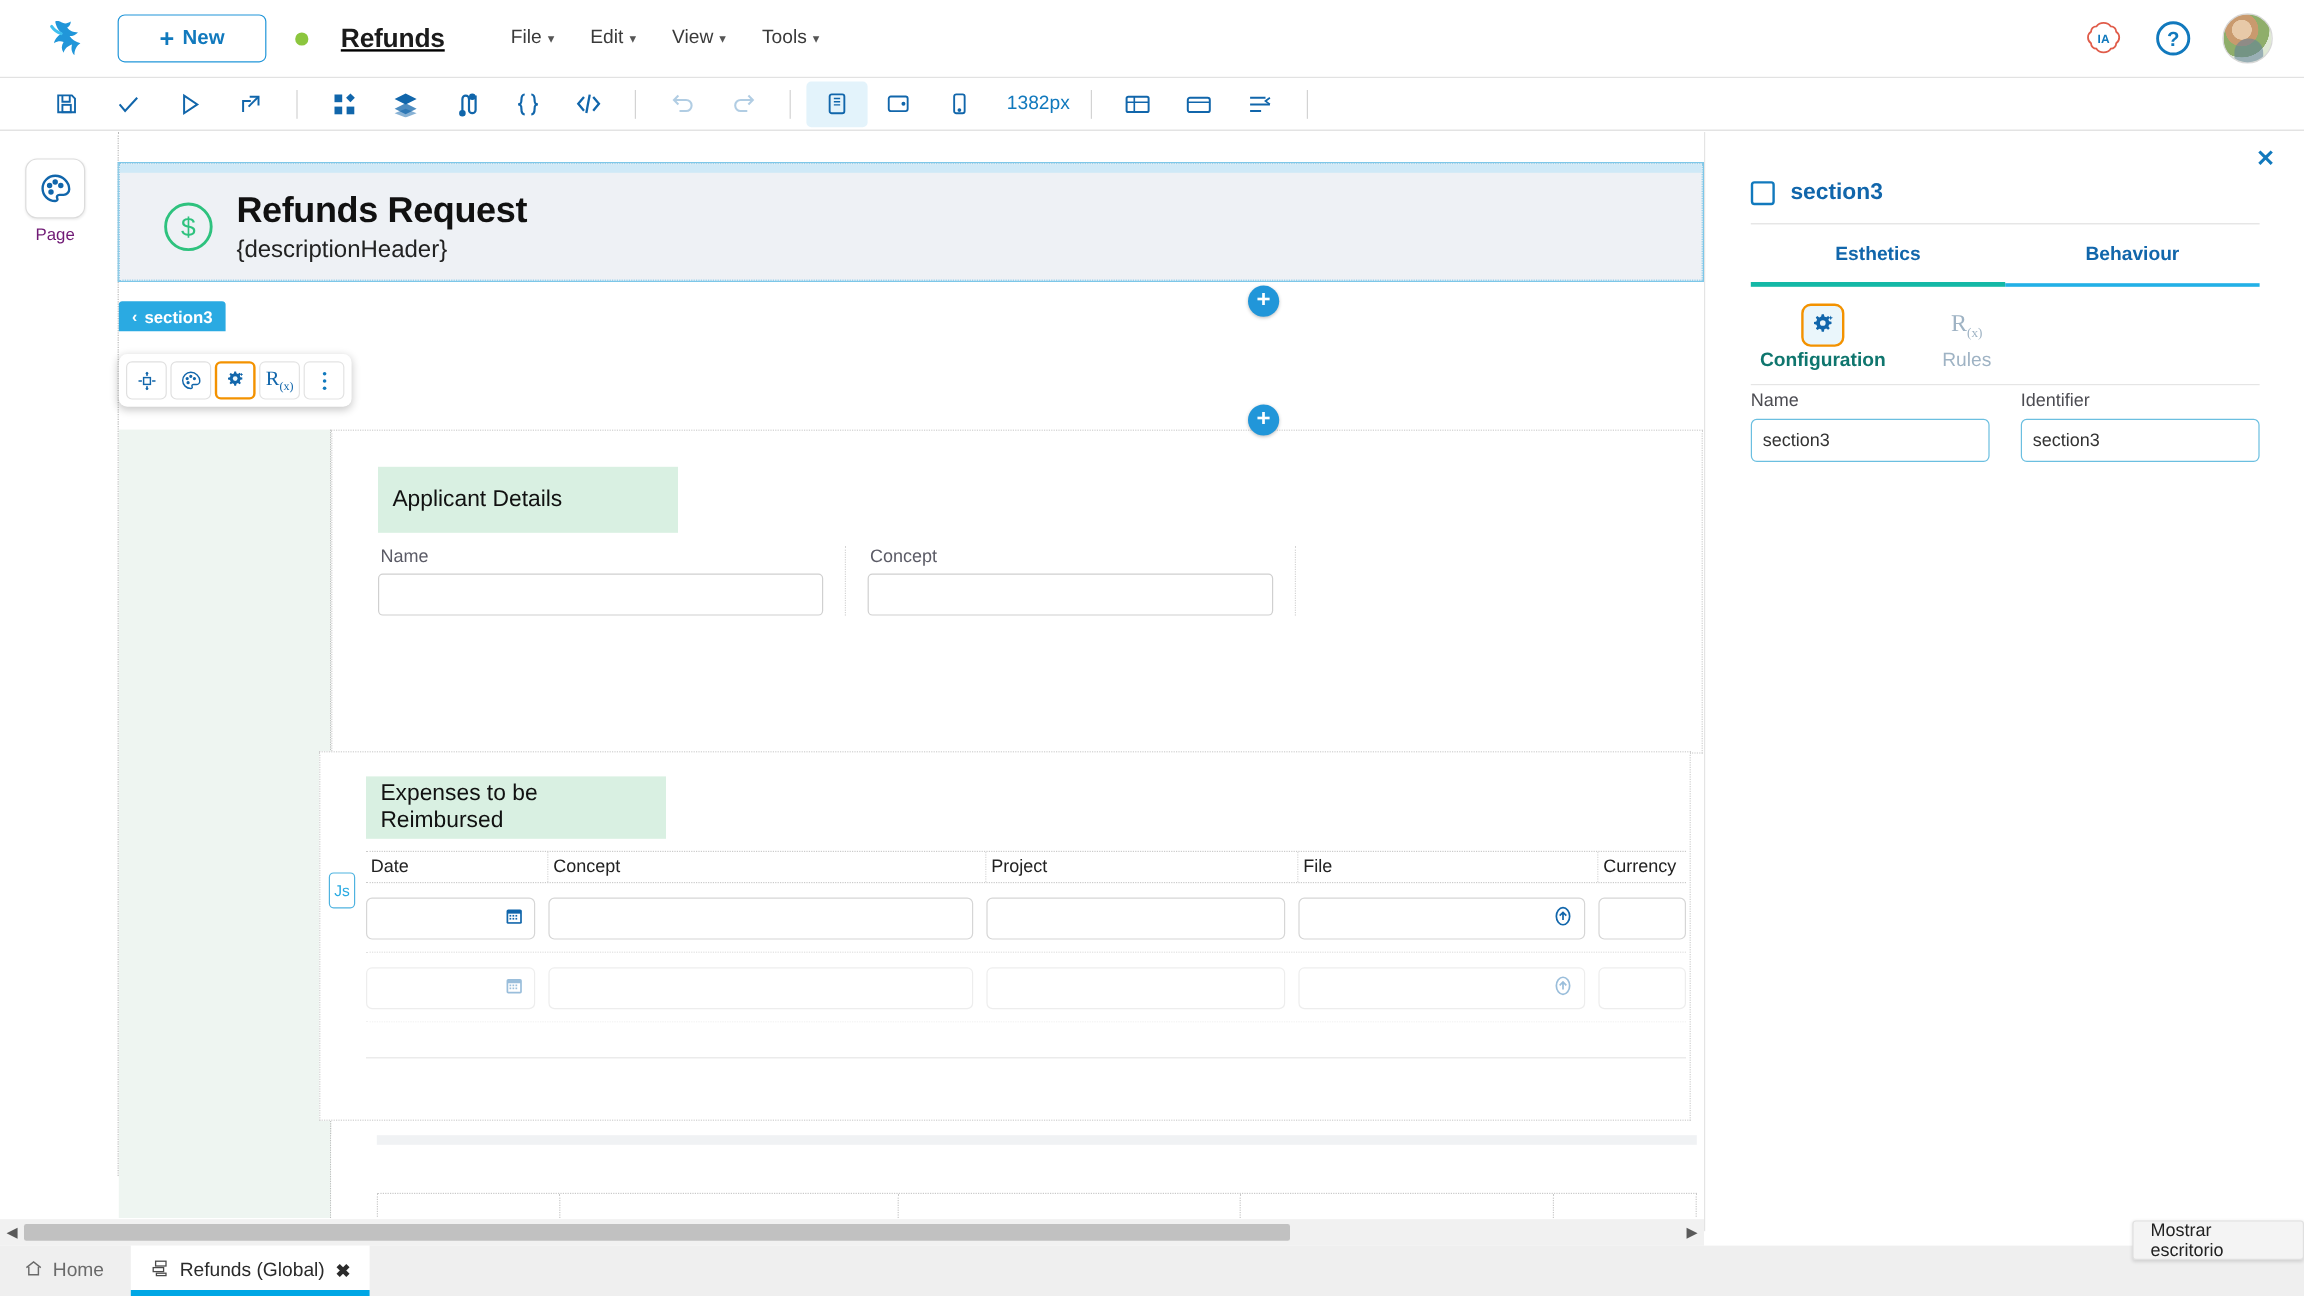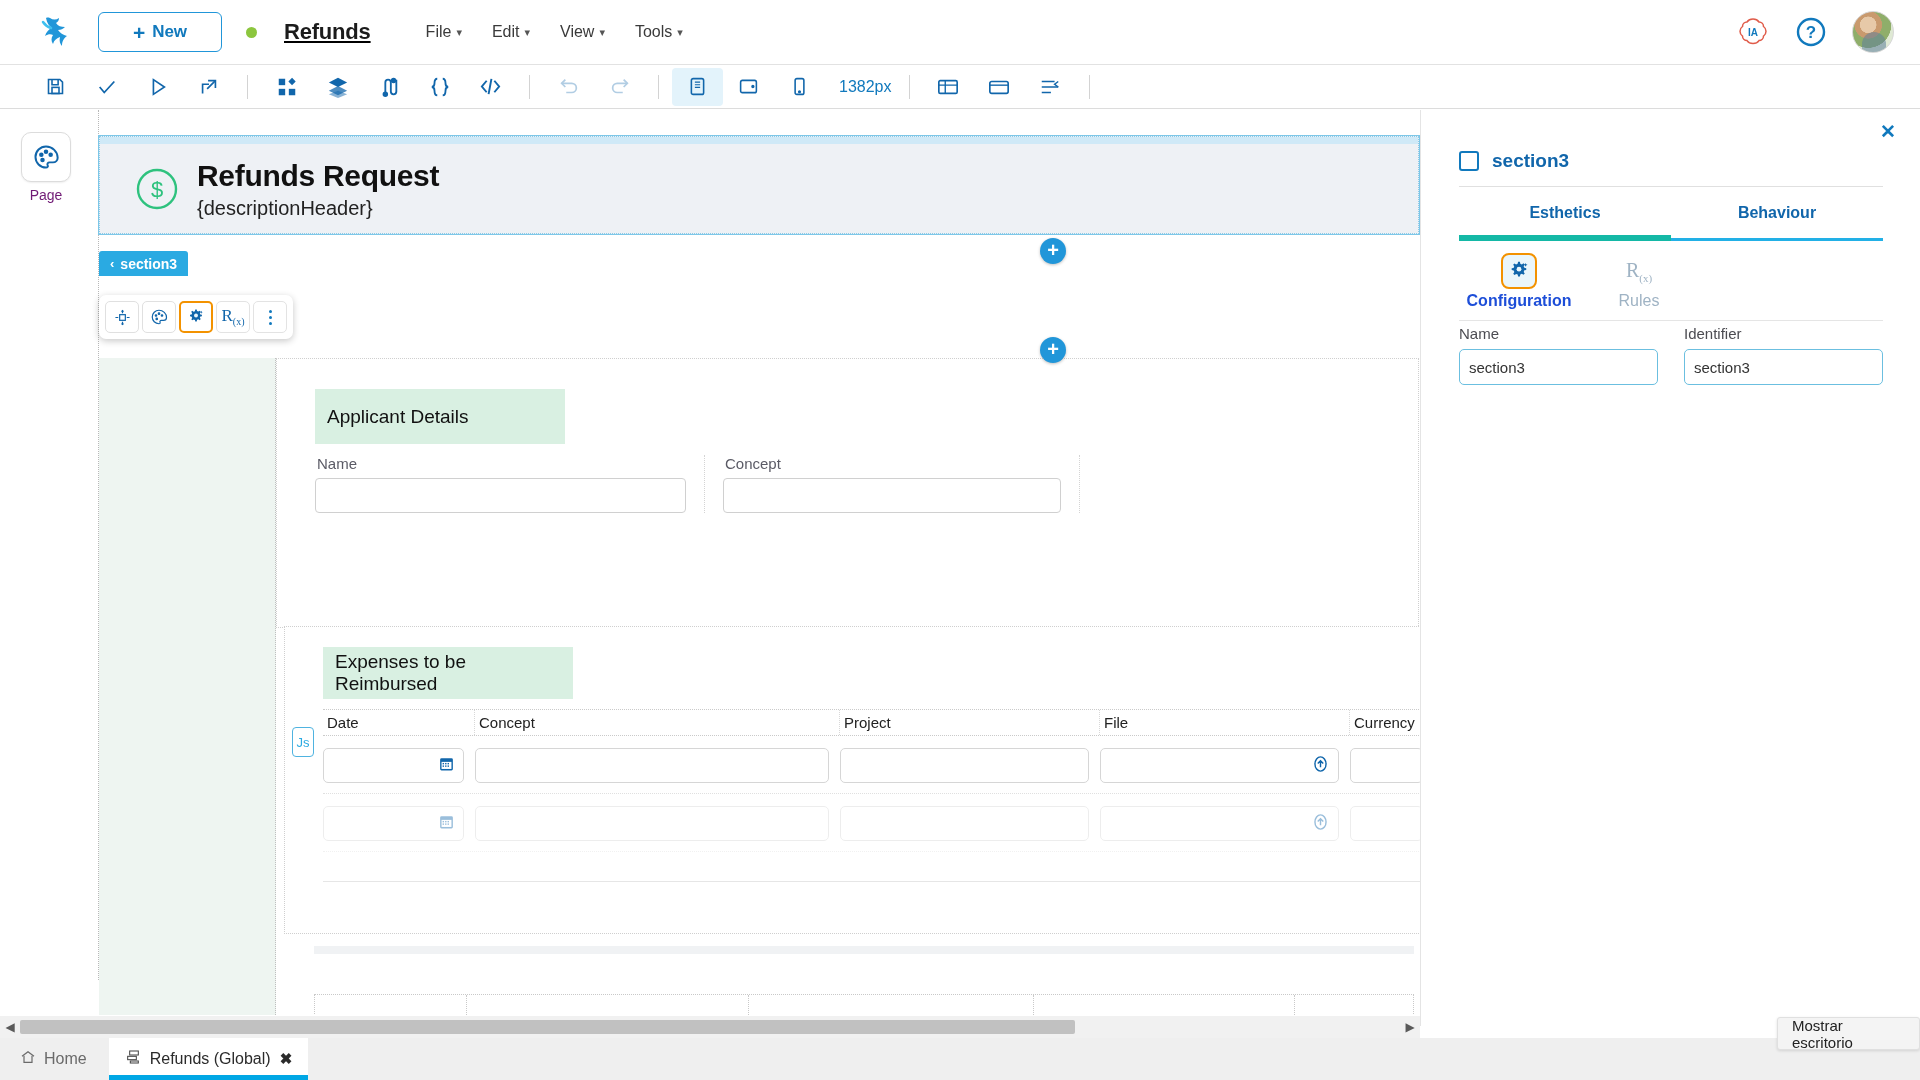--- a/index.html
+++ b/index.html
@@ -149,21 +149,21 @@
   .field-row { position: absolute; left: 38px; top: 96px; width: 1100px; display: flex; }
   .field { border-right: 1px dotted #d4d4d4; padding-right: 18px; }
   .field-label { font-size: 15px; color: #5b5b66; margin-bottom: 6px; margin-left: 2px;}
   .field-input {
     height: 35px; border: 1px solid #d0d0d0; border-radius: 4px; background: #fff; width: 100%;
     font-family: "Liberation Sans", sans-serif; font-size: 14px; padding: 0 8px; outline: none;
   }
 
   
   .exp-card {
-    position: absolute; left: 189px; top: 516px; width: 1143px; height: 308px; background: #fff;
+    position: absolute; left: 171px; top: 516px; width: 1143px; height: 308px; background: #fff;
     border: 1px dotted #cfcfcf;
   }
   .exp-label {
     position: absolute; left: 38px; top: 20px; width: 250px; height: 52px;
     background: #d9f0e2; display: flex; align-items: center; padding-left: 12px;
     font-size: 19px; color: #111;
   }
   .exp-table { position: absolute; left: 38px; top: 82px; width: 1100px; }
   .exp-head { display: flex; border-bottom: 1px dotted #cacaca; border-top: 1px dotted #cacaca;}
   .exp-th { font-size: 15px; color: #222; padding: 4px 0 4px 4px; border-right: 1px dotted #d8d8d8; }
@@ -210,28 +210,28 @@
   .rp-head { position: absolute; left: 38px; top: 40px; display: flex; align-items: center; gap: 13px; }
   .rp-check {
     width: 20px; height: 20px; border: 2px solid #1179bd; border-radius: 3px; background: #fff; cursor: pointer;
   }
   .rp-title { font-size: 19px; font-weight: bold; color: #1166ab; }
   .rp-divider { position: absolute; left: 38px; width: 424px; height: 0; border-top: 1px solid #e0e0e0; }
 
   .rp-tabs { position: absolute; left: 38px; top: 82px; width: 424px; display: flex; }
   .rp-tab {
     flex: 1; text-align: center; padding: 12px 0 13px; font-size: 16px; font-weight: bold;
-    color: #1166ab; cursor: pointer; border-bottom: 6px solid #14b8a6;
+    color: #1166ab; cursor: pointer; border-bottom: 4px solid #14b8a6;
   }
   .rp-tab.active { border-bottom: 3px solid #22b0e6; }
 
   .rp-subtabs { position: absolute; left: 38px; top: 140px; width: 424px; display: flex; gap: 0; border-bottom: 1px solid #e5e5e5; padding-bottom: 10px;}
   .rp-subtab { width: 120px; text-align: center; cursor: pointer; }
   .rp-subtab .ic { height: 42px; display: flex; align-items: center; justify-content: center; }
-  .rp-subtab .lbl { font-size: 16px; font-weight: bold; color: #1d4ed8; }
+  .rp-subtab .lbl { font-size: 16px; font-weight: bold; color: #0f766e; }
   .rp-subtab.muted .lbl { color: #9fb3c4; font-weight: normal; }
   .icon-sel {
     width: 36px; height: 36px; border: 2px solid #f39200; border-radius: 8px; background: #eaf6fb;
     display: flex; align-items: center; justify-content: center;
   }
 
   .rp-fields { position: absolute; left: 38px; top: 215px; width: 424px; display: flex; gap: 26px; }
   .rp-field { width: 199px; }
   .rp-flabel { font-size: 15px; color: #4c4c52; margin-bottom: 7px; }
   .rp-finput {

